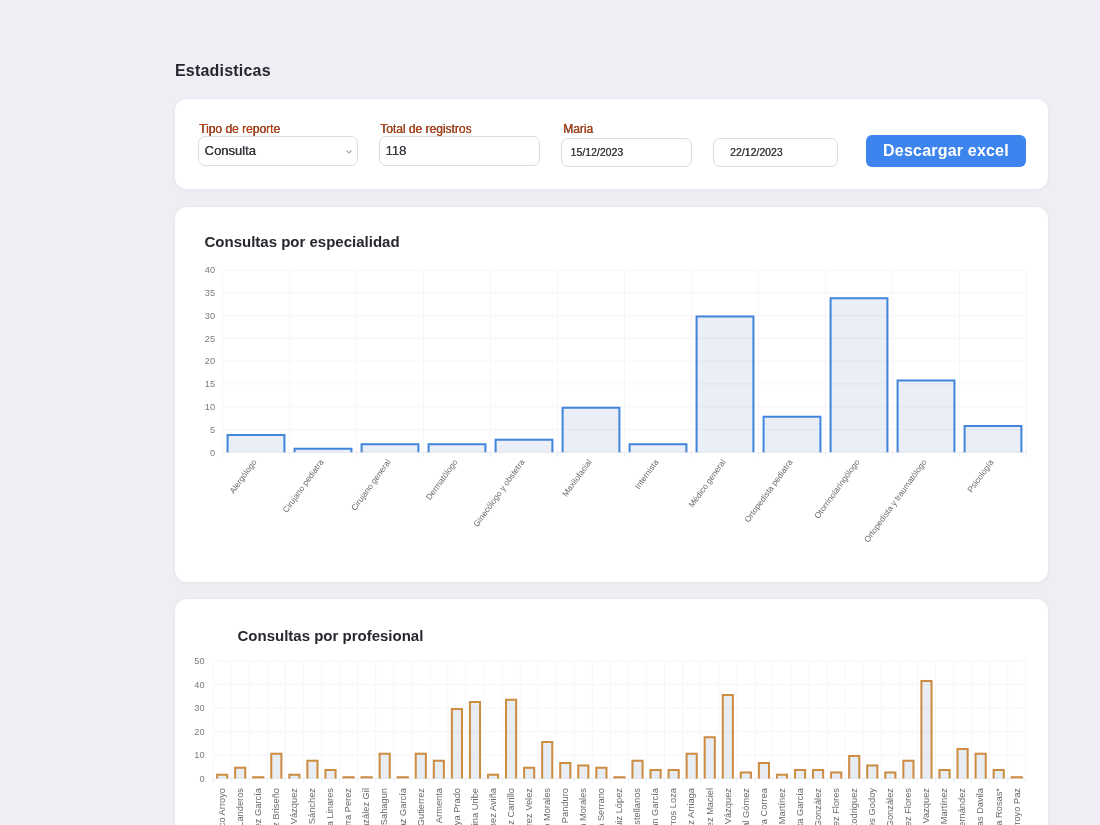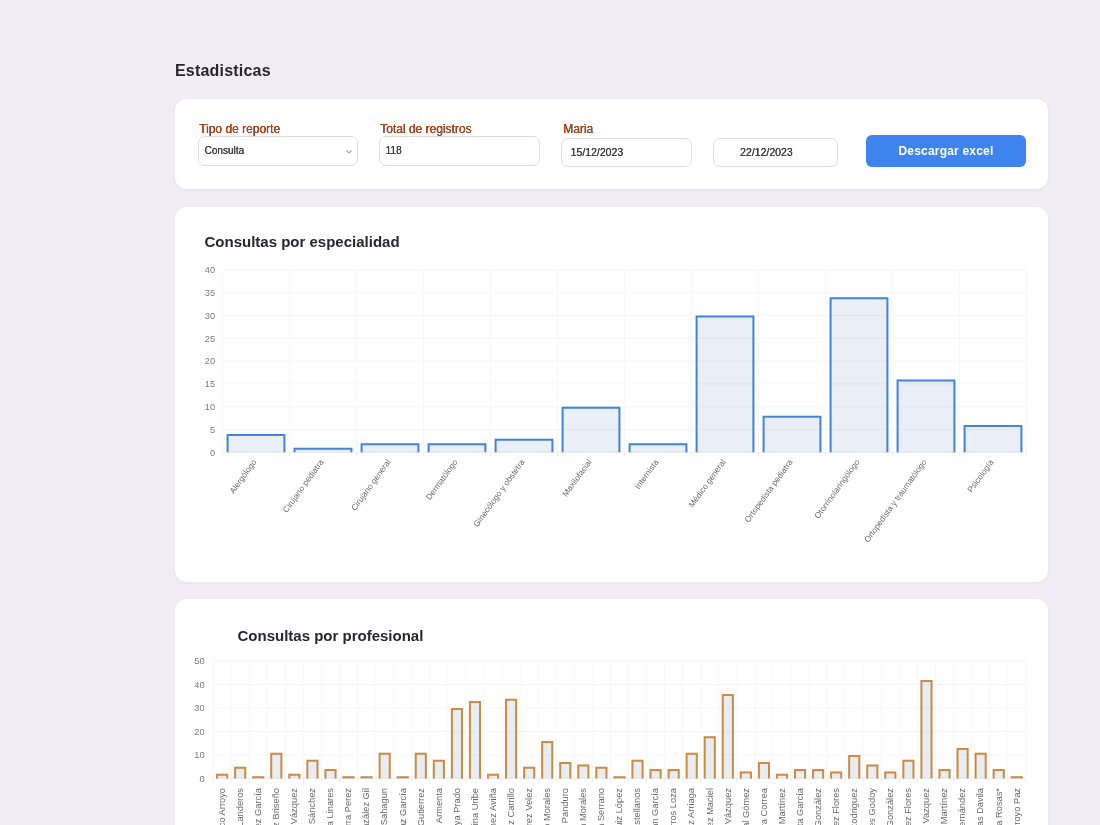--- a/index.html
+++ b/index.html
@@ -3,43 +3,43 @@
 <style>
 * { margin:0; padding:0; box-sizing:border-box; }
 html,body { width:1100px; height:825px; overflow:hidden; background:#f0eef4;
   font-family:"Liberation Sans", sans-serif; position:relative; }
 .abs { position:absolute; }
 .card { position:absolute; left:175px; width:873px; background:#fff; border-radius:12px;
   box-shadow:0 1px 4px rgba(40,40,60,0.05); }
 h1 { position:absolute; left:175px; top:62px; font-size:16px; color:#27262e; letter-spacing:0.2px; }
 .flabel { position:absolute; font-size:12px; color:#c2410c; text-shadow:0.4px 0 0 #3a3942; }
 .fbox { position:absolute; background:#fff; border:1px solid #dcdbe2; border-radius:7px;
-  font-size:10px; color:#3c3b43; text-shadow:0.3px 0 0 #3c3b43; display:flex; align-items:center; padding-left:6px; }
+  font-size:13px; color:#3c3b43; text-shadow:0.3px 0 0 #3c3b43; display:flex; align-items:center; padding-left:6px; }
 .btn { position:absolute; left:866px; top:134.5px; width:160px; height:32.5px; background:#3d84ee;
-  border-radius:6px; color:#fff; font-weight:bold; font-size:12px; display:flex;
+  border-radius:6px; color:#fff; font-weight:bold; font-size:16px; display:flex;
   align-items:center; justify-content:center; letter-spacing:0.2px; }
 .ctitle { position:absolute; font-size:15px; font-weight:bold; color:#28272f; }
 svg text { font-family:"Liberation Sans", sans-serif; }
 </style></head>
 <body>
 <h1>Estadisticas</h1>
 
 <div class="card" style="top:99px; height:90px;"></div>
 <div class="flabel" style="left:199px; top:122px;">Tipo de reporte</div>
 <div class="fbox" style="left:197.5px; top:136px; width:160px; height:29.5px;">Consulta
   <svg class="abs" style="right:4px; top:12px;" width="8" height="6" viewBox="0 0 8 6">
       <path d="M1.5 1.5 L4 4 L6.5 1.5" stroke="#a8a7ae" stroke-width="1.1" fill="none"></path>
     </svg>
 </div>
 <div class="flabel" style="left:380px; top:122px;">Total de registros</div>
 <div class="fbox" style="left:378.5px; top:136px; width:161px; height:29.5px;">118</div>
 <div class="flabel" style="left:563px; top:122px;">Maria</div>
 <div class="fbox" style="left:560.5px; top:138px; width:131px; height:28.5px; padding-left:9px; font-size:10.5px;">15/12/2023</div>
 <div class="flabel" style="left:715px; top:122px;margin-top:24px;">Hasta</div>
-<div class="fbox" style="left:713px; top:138px; width:125px; height:28.5px; padding-left:26px; font-size:10.5px;">22/12/2023</div>
+<div class="fbox" style="left:713px; top:138px; width:125px; height:28.5px; padding-left:16px; font-size:10.5px;">22/12/2023</div>
 <div class="btn">Descargar excel</div>
 
 <div class="card" style="top:207px; height:375px;">
   <div class="ctitle" style="left:29.5px; top:26px;">Consultas por especialidad</div>
   <svg width="873" height="375" style="position:absolute; left:0; top:0;">
 <line x1="47.50" y1="245.30" x2="851.50" y2="245.30" stroke="#efecf2" stroke-width="1"></line>
 <text x="40" y="248.50" font-size="9.2" fill="#7b7a80" text-anchor="end">0</text>
 <line x1="47.50" y1="222.51" x2="851.50" y2="222.51" stroke="#f6f4f8" stroke-width="1"></line>
 <text x="40" y="225.71" font-size="9.2" fill="#7b7a80" text-anchor="end">5</text>
 <line x1="47.50" y1="199.73" x2="851.50" y2="199.73" stroke="#f6f4f8" stroke-width="1"></line>

